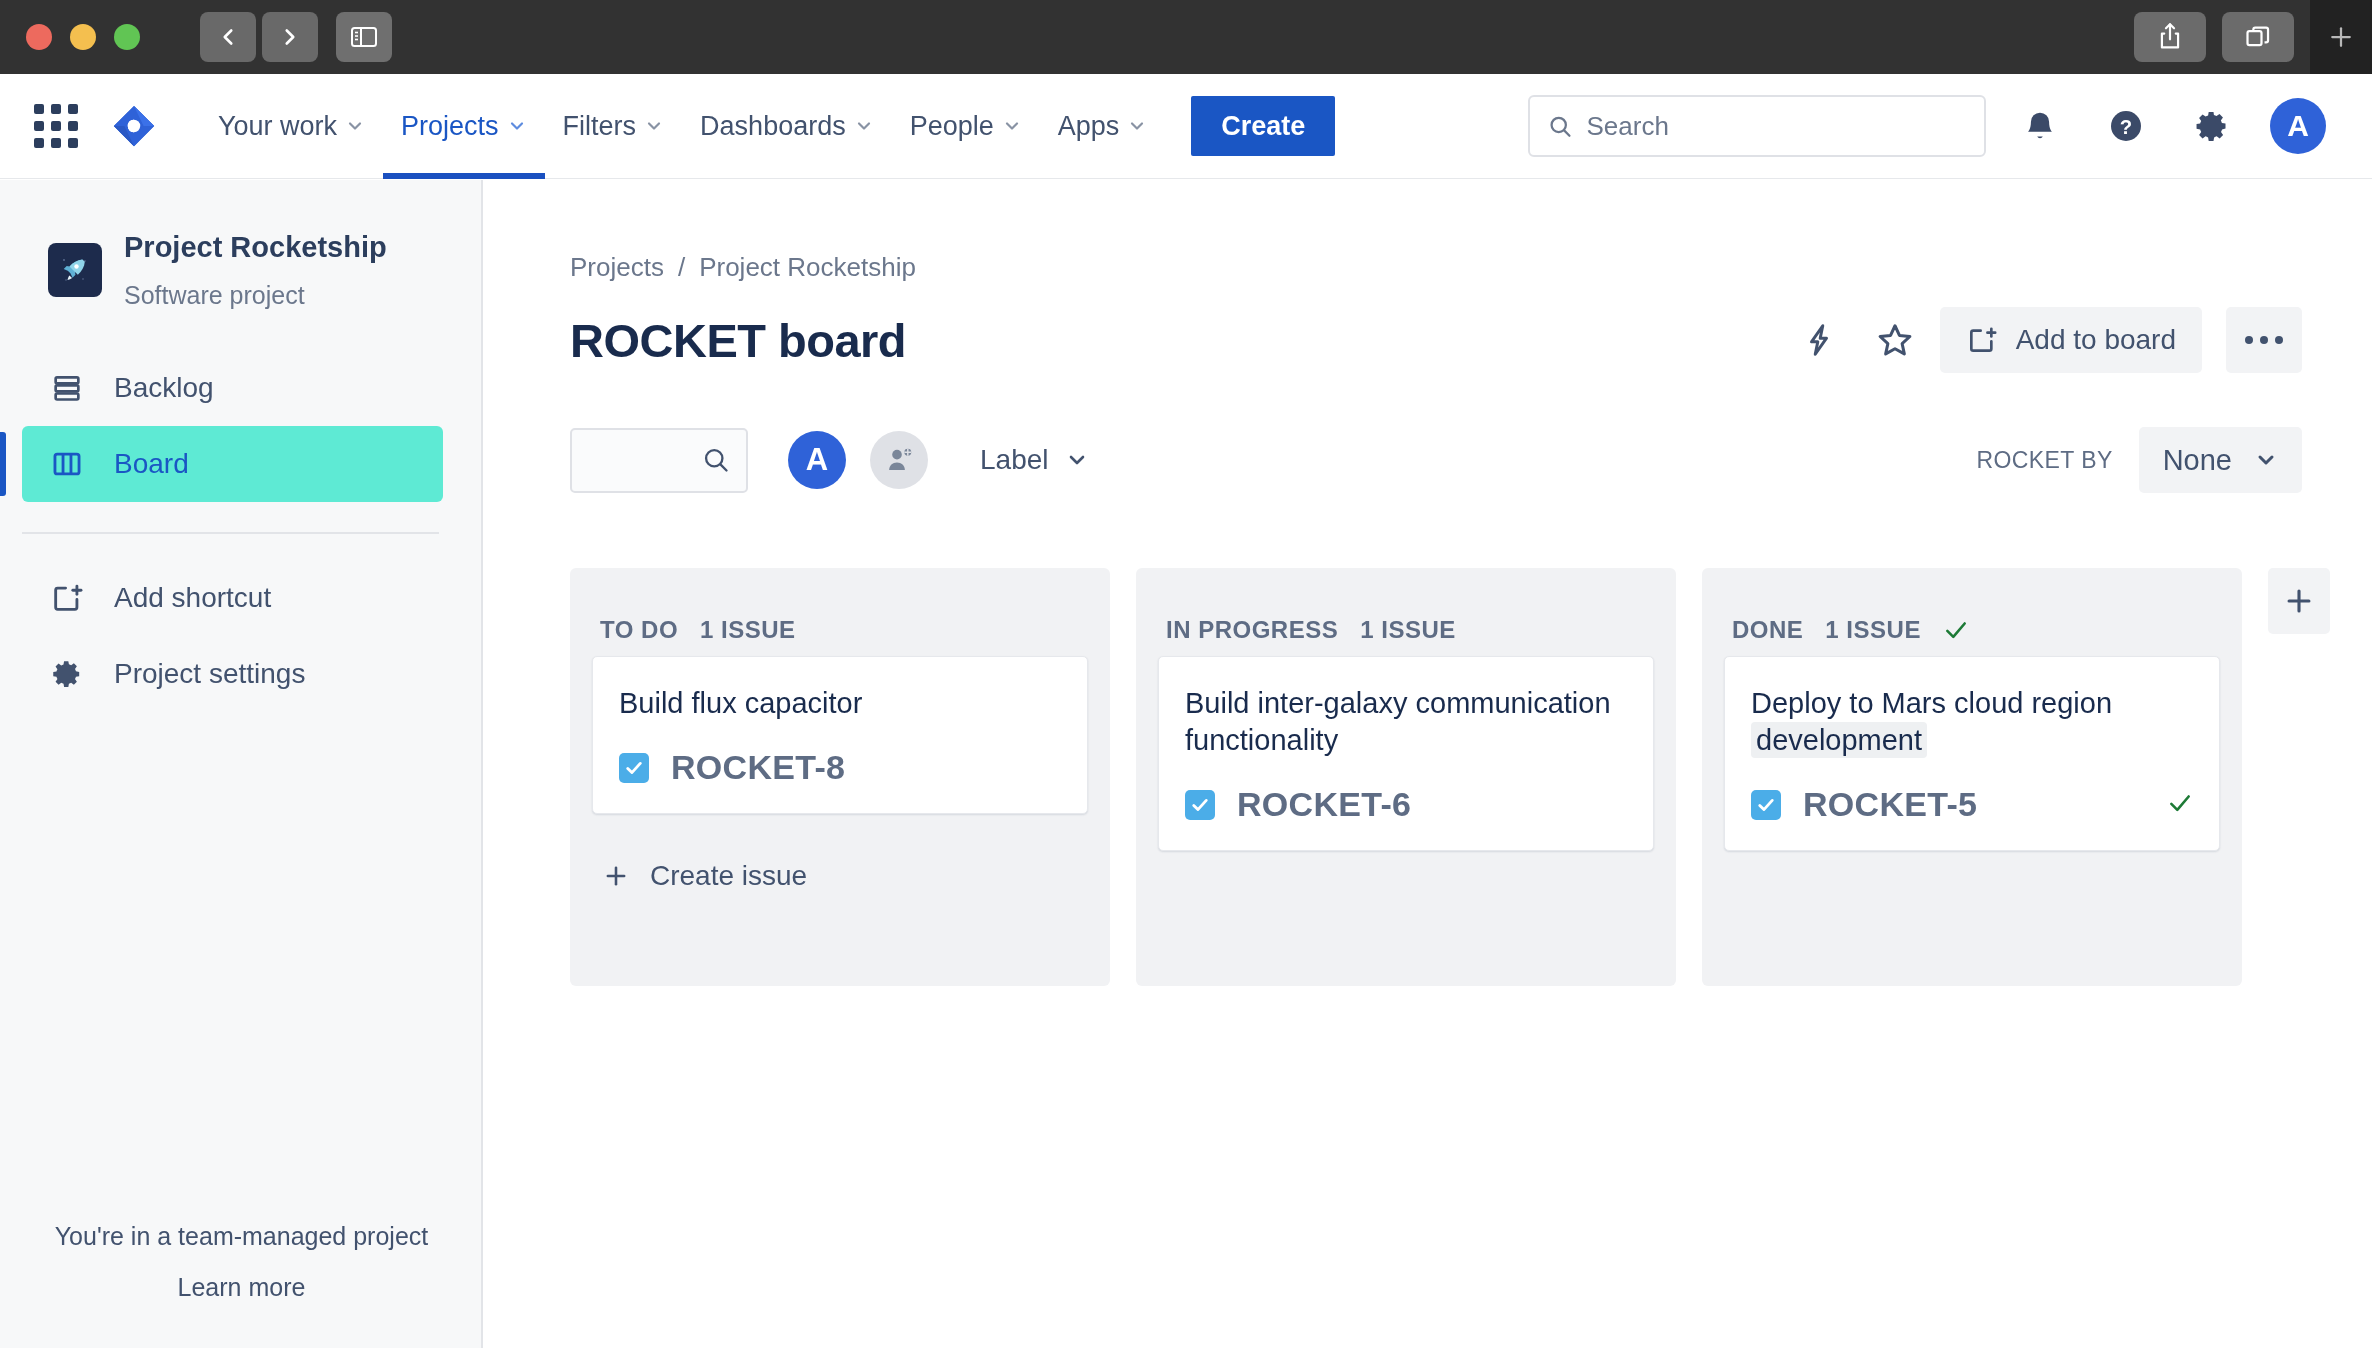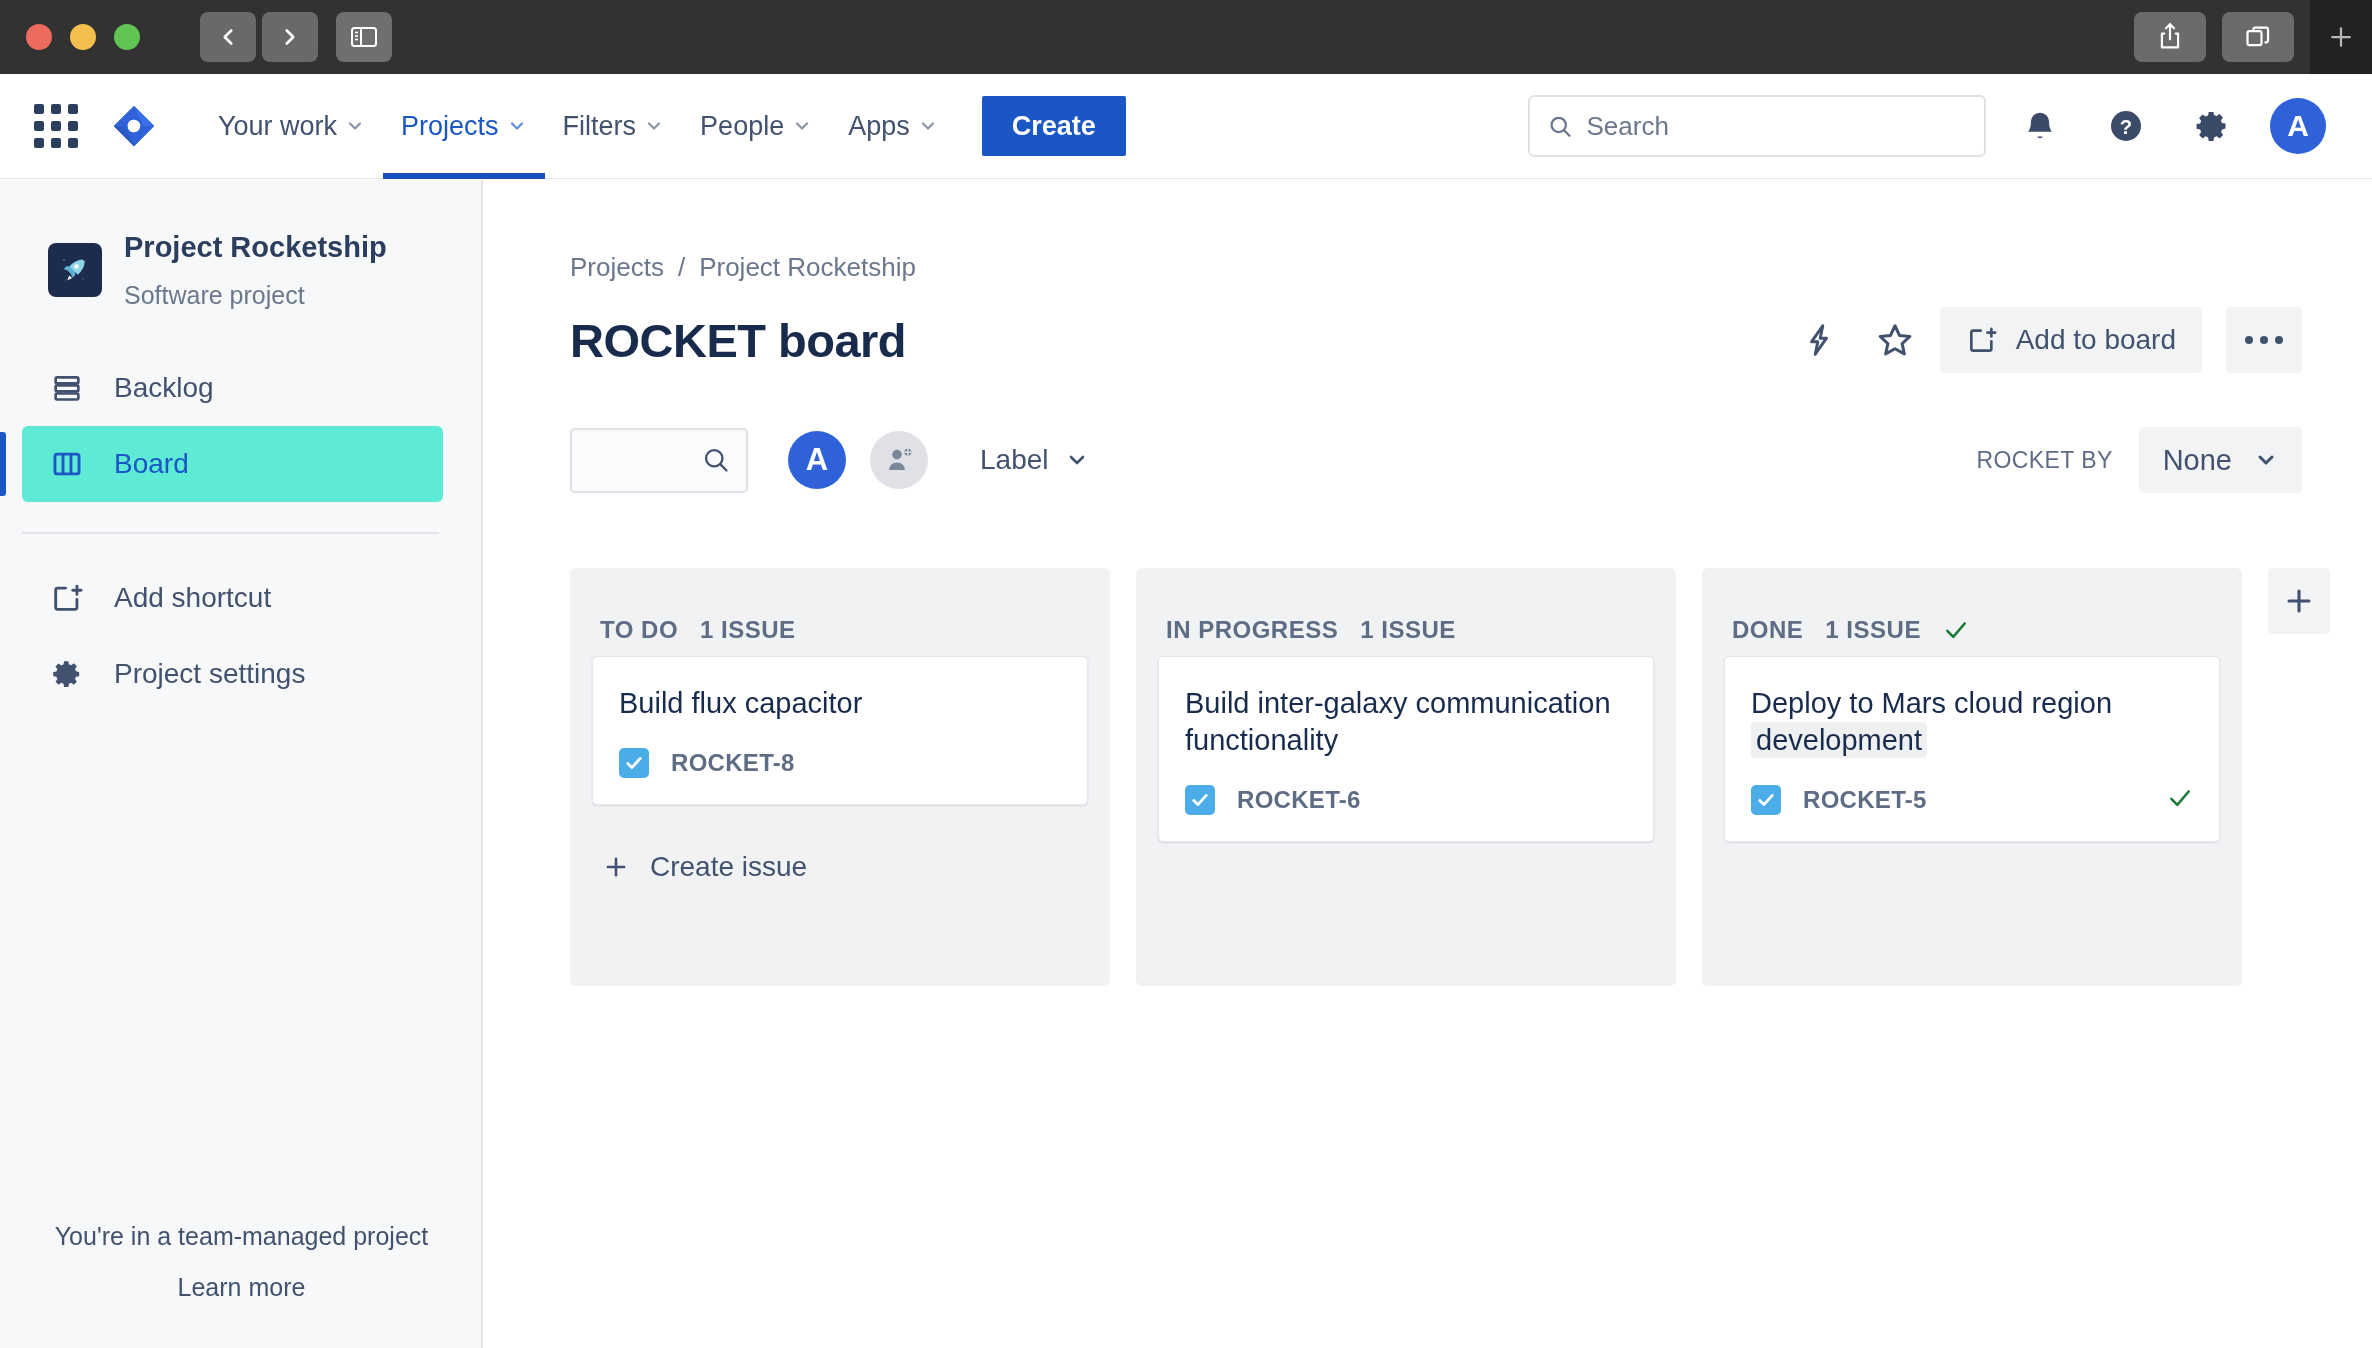--- a/index.html
+++ b/index.html
@@ -212,21 +212,21 @@
     box-shadow: 0 1px 2px rgba(9,30,66,0.12);
     padding: 28px 26px 26px 26px; margin-bottom: 22px;
   }
   .card-title { font-size: 29px; color: #192b4d; line-height: 1.28; }
   .card-title .hl { background: #eef0f2; border-radius: 4px; padding: 2px 5px; }
   .card-meta { display: flex; align-items: center; gap: 22px; margin-top: 26px; }
   .task-icon {
     width: 30px; height: 30px; border-radius: 5px; background: #4bade8;
     display: flex; align-items: center; justify-content: center; flex: none;
   }
-  .card-key { font-size: 24px; color: #5e6c84; font-weight: 600; letter-spacing: 0.3px; }
+  .card-key { font-size: 34px; color: #5e6c84; font-weight: 600; letter-spacing: 0.3px; }
   .card-done { margin-left: auto; }
   .create-issue {
     display: flex; align-items: center; gap: 20px;
     font-size: 28px; color: #42526e; padding: 10px 0 0 10px; height: 70px; cursor: pointer;
   }
   .addcol {
     width: 62px; height: 66px; background: #f2f3f5; border-radius: 5px;
     display: flex; align-items: center; justify-content: center; cursor: pointer;
   }
 </style>
@@ -318,20 +318,26 @@
         </svg>
     </div>
     <div class="navlink active">
       <span>Projects</span>
       <svg class="chev" width="20" height="20" viewBox="0 0 24 24" fill="none" stroke="#5e8cdf" stroke-width="2.6" stroke-linecap="round" stroke-linejoin="round">
           <polyline points="6 9 12 15 18 9"></polyline>
         </svg>
     </div>
     <div class="navlink">
       <span>Filters</span>
+      <svg class="chev" width="20" height="20" viewBox="0 0 24 24" fill="none" stroke="#8993a4" stroke-width="2.6" stroke-linecap="round" stroke-linejoin="round">
+          <polyline points="6 9 12 15 18 9"></polyline>
+        </svg>
+    </div>
+    <div class="navlink">
+      <span>Dashboards</span>
       <svg class="chev" width="20" height="20" viewBox="0 0 24 24" fill="none" stroke="#8993a4" stroke-width="2.6" stroke-linecap="round" stroke-linejoin="round">
           <polyline points="6 9 12 15 18 9"></polyline>
         </svg>
     </div>
     <div class="navlink">
       <span>People</span>
       <svg class="chev" width="20" height="20" viewBox="0 0 24 24" fill="none" stroke="#8993a4" stroke-width="2.6" stroke-linecap="round" stroke-linejoin="round">
           <polyline points="6 9 12 15 18 9"></polyline>
         </svg>
     </div>

